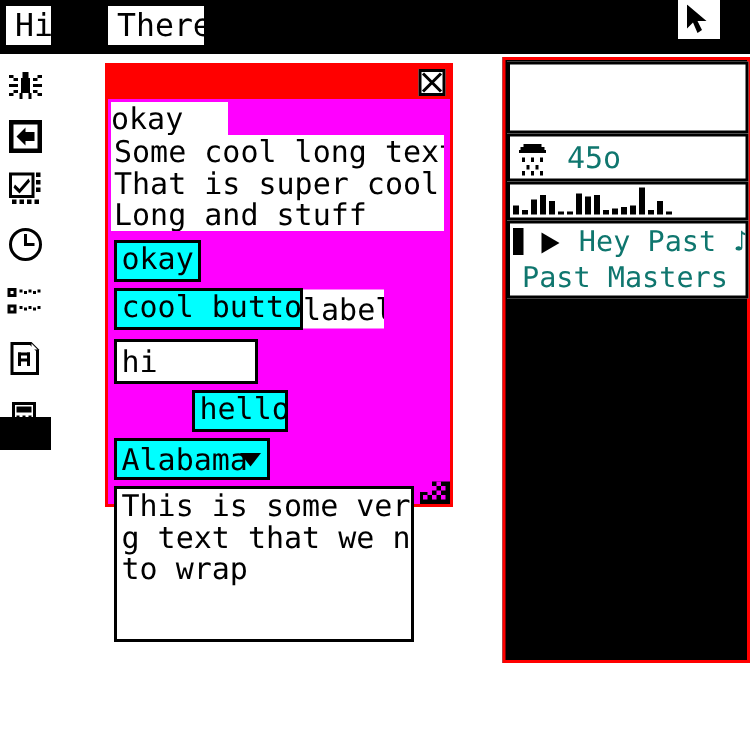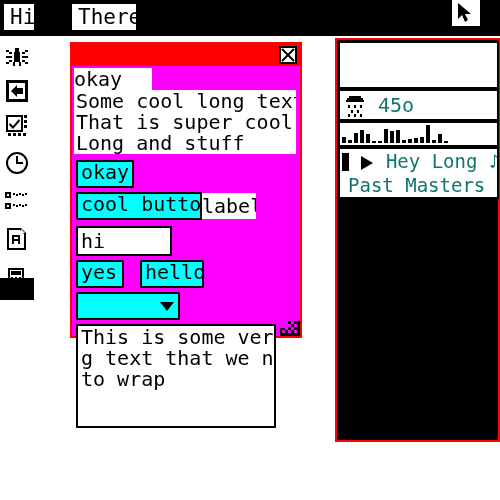--- a/index.html
+++ b/index.html
@@ -48,21 +48,21 @@
      font-size:20px;line-height:21px;text-align:left;padding:0 3px;overflow:hidden;white-space:nowrap;}
   #b-okay{left:4px;top:116px;width:58px;height:28px;}
   #b-cool{left:4px;top:148px;width:126px;height:28px;}
   .label-inline{position:absolute;left:130px;top:149px;width:54px;height:26px;background:#fff;color:#000;
      font-size:20px;line-height:26px;white-space:nowrap;overflow:hidden;}
 
   .textinput{position:absolute;left:4px;top:182px;width:96px;height:30px;background:#fff;color:#000;
      border:2px solid #000;box-sizing:border-box;font-size:20px;line-height:26px;padding:0 3px;
      font-family:"DejaVu Sans Mono","Liberation Mono",monospace;overflow:hidden;white-space:nowrap;}
   #b-yes{left:4px;top:216px;width:48px;height:28px;}
-  #b-hello{left:68px;top:216px;width:64px;height:28px;text-align:right;}
+  #b-hello{left:56px;top:216px;width:64px;height:28px;text-align:right;}
 
   .dropdown{position:absolute;left:4px;top:248px;width:104px;height:28px;background:#00ffff;color:#000;
      border:2px solid #000;box-sizing:border-box;font-size:20px;line-height:24px;padding:0 3px;
      white-space:nowrap;overflow:hidden;}
   .dropdown .caret{position:absolute;right:4px;top:8px;width:0;height:0;
      border-left:7px solid transparent;border-right:7px solid transparent;border-top:9px solid #000;}
 
   .textarea{position:absolute;left:4px;top:280px;width:200px;height:104px;background:#fff;color:#000;
      border:2px solid #000;box-sizing:border-box;font-size:20px;line-height:21px;padding:1px 3px;
      white-space:pre;overflow:hidden;}
@@ -229,28 +229,26 @@
       <span>okay</span>
     </div>
 
     <div class="btn" id="b-cool">
       <span>cool button</span>
     </div>
     <div class="label-inline">label</div>
 
     <div class="textinput">hi</div>
 
-    <div class="btn" id="b-yes">
-      <span>yes</span>
-    </div>
     <div class="btn" id="b-hello">
       <span>hello</span>
     </div>
 
     <div class="dropdown">
+      <span>Alabama</span>
       <span class="caret"></span>
     </div>
 
     <div class="textarea">This is some very lon
 g text that we need
 to wrap</div>
 
     <div class="grip">
       <svg width="20" height="20" viewBox="0 0 20 20">
         <rect x="0" y="0" width="20" height="20" fill="#000"></rect>
@@ -318,21 +316,21 @@
     </div>
 
     <div class="pbox" id="musicbox">
       <div class="row1">
         <span class="pausebar"></span>
         <span class="playglyph">
           <svg width="14" height="16" viewBox="0 0 14 16" style="vertical-align:-3px">
             <polygon points="1,1 13,8 1,15" fill="#000"></polygon>
           </svg>
         </span>
-        <span>Hey Long</span>
+        <span>Hey Past</span>
         <span>♪</span>
       </div>
       <div class="row2">
         <span>Past Masters -</span>
       </div>
     </div>
 
   </div>
 </div>
 

